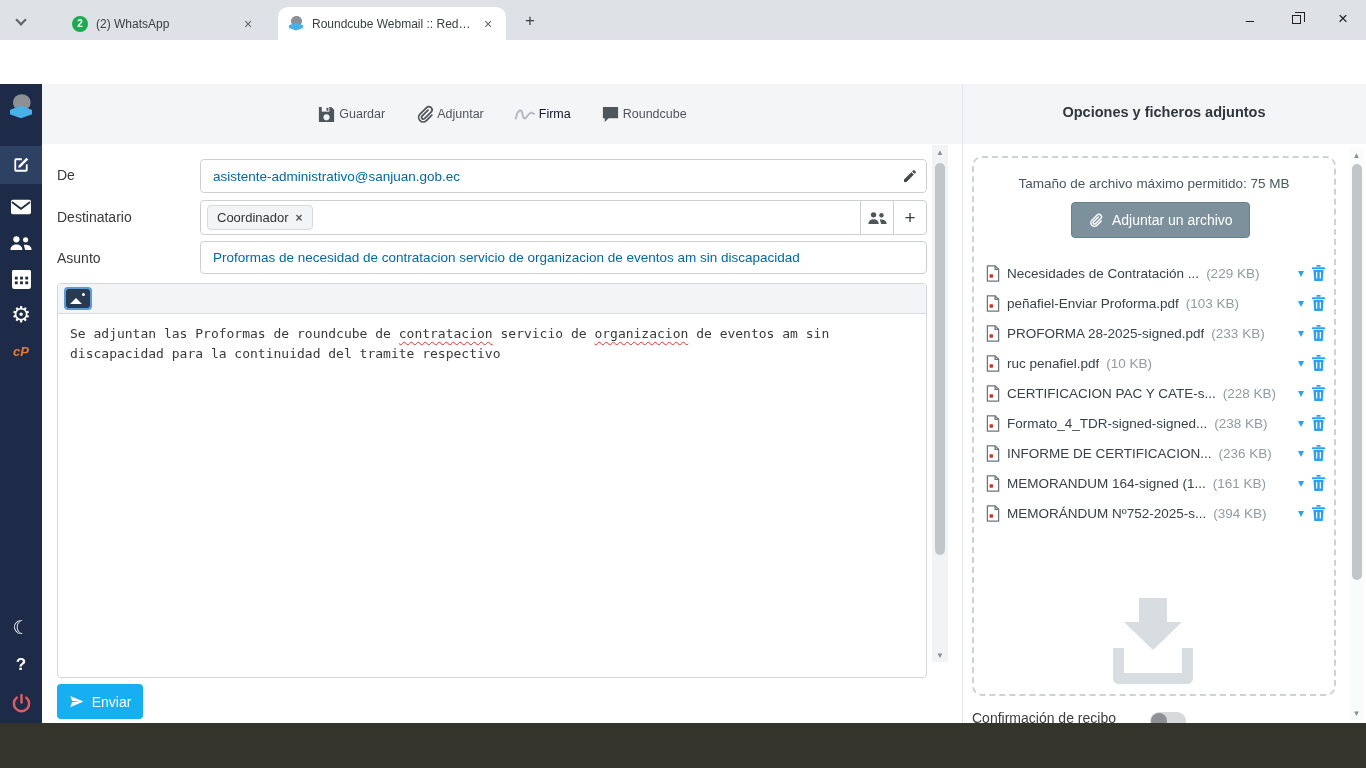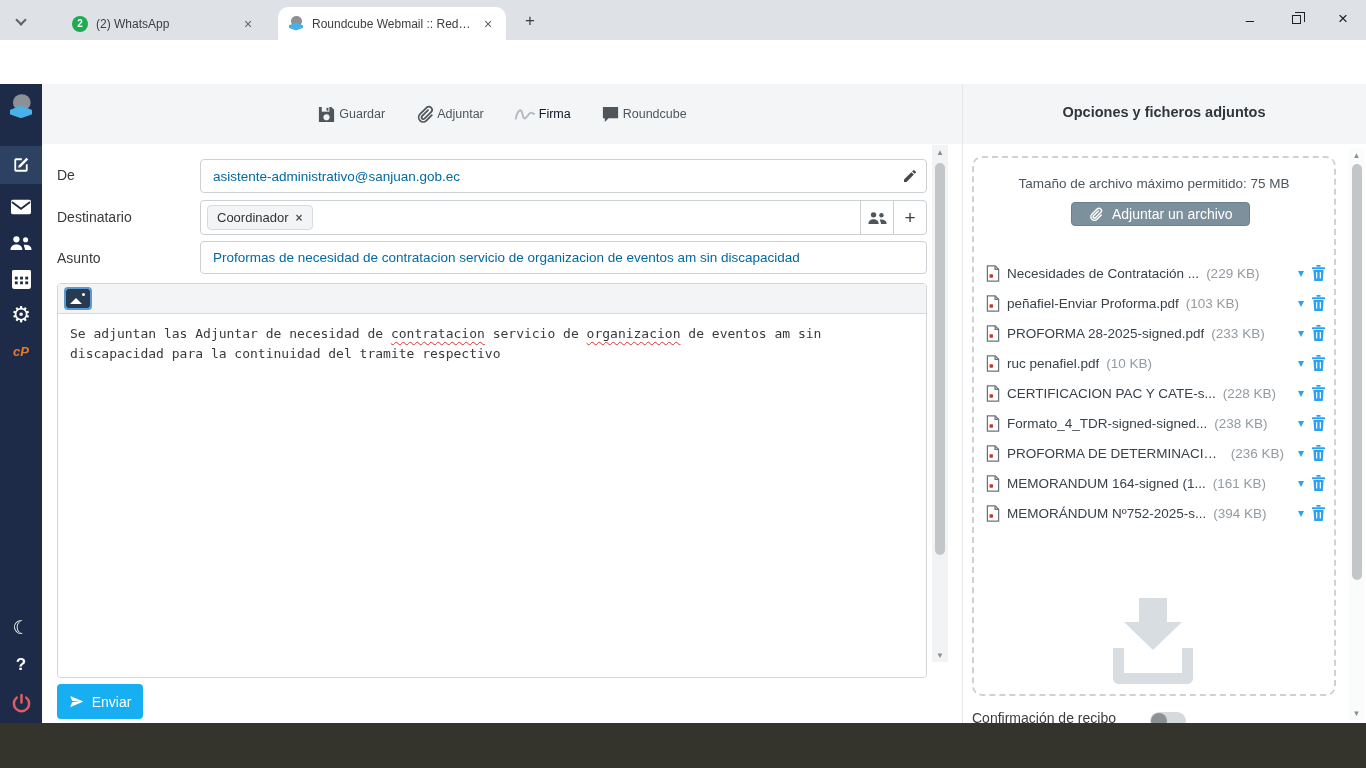--- a/index.html
+++ b/index.html
@@ -70,21 +70,21 @@
 
   
   .sbar{background:#f2f3f4}
   .sbar .ar{color:#8a8f94;font-size:8px;height:14px;display:flex;align-items:center;justify-content:center;cursor:pointer}
   .thumb{position:absolute;left:3px;width:10px;background:#c3c6c9;border-radius:5px;cursor:pointer}
   #divider{left:962px;top:84px;width:1px;height:639px;background:#e4e6e9}
 
   
   #dropbox{left:972px;top:156px;width:364px;height:540px;border:2px dashed #cdd2d7;border-radius:10px}
   #maxnote{left:972px;top:176px;width:364px;text-align:center;font-size:13.5px;color:#4d565e}
-  #attachbtn{left:1071px;top:202px;height:24px;padding:0 16px;background:#7d919d;border:1px solid #69808d;border-radius:4px;color:#fff;font-size:14px;display:flex;align-items:center;gap:9px;cursor:pointer}
+  #attachbtn{left:1071px;top:202px;height:36px;padding:0 16px;background:#7d919d;border:1px solid #69808d;border-radius:4px;color:#fff;font-size:14px;display:flex;align-items:center;gap:9px;cursor:pointer}
   #attlist{left:986px;top:258px;width:340px}
   .att{height:30px;display:flex;align-items:center;gap:7px}
   .att .nm{font-size:13.5px;color:#39424a;white-space:nowrap;overflow:hidden;text-overflow:ellipsis}
   .att .sz{font-size:13.5px;color:#939ba1;white-space:nowrap}
   .att .sp{flex:1}
   .att .caret{color:#2ba2f1;font-size:12px;cursor:pointer}
   .dl-icon{left:1113px;top:598px;width:80px;height:86px}
   .dl-stem{position:absolute;left:26px;top:0;width:28px;height:24px;background:#d8dde1}
   .dl-tri{position:absolute;left:11px;top:24px;width:0;height:0;border-left:29px solid transparent;border-right:29px solid transparent;border-top:28px solid #d8dde1}
   .dl-tray{position:absolute;left:0;top:50px;width:80px;height:36px;border:11px solid #d8dde1;border-top:none;border-radius:0 0 6px 6px}
@@ -282,21 +282,21 @@
 
   <div class="abs flabel" style="left:57px;top:250px">Asunto</div>
   <div class="abs field" style="left:200px;top:241px;width:727px;height:33px">
     <span class="fval">Proformas de necesidad de contratacion servicio de organizacion de eventos am sin discapacidad</span>
   </div>
 
   <div class="abs" id="editor">
     <div id="etoolbar">
       <div id="imgbtn"></div>
     </div>
-    <div id="msgbody"><span>Se adjuntan las Adjuntar de necesidad de </span><span class="misspell">contratacion</span><span> servicio de </span><span class="misspell">organizacion</span><span> de eventos am sin discapacidad para la continuidad del tramite respectivo</span></div>
+    <div id="msgbody"><span>Se adjuntan las Proformas de roundcube de </span><span class="misspell">contratacion</span><span> servicio de </span><span class="misspell">organizacion</span><span> de eventos am sin discapacidad para la continuidad del tramite respectivo</span></div>
   </div>
 
   <div class="abs sbar" style="left:932px;top:145px;width:16px;height:517px">
     <div class="ar">▲</div>
     <div class="thumb" style="top:18px;height:392px"></div>
     <div class="ar" style="position:absolute;bottom:0;width:100%">▼</div>
   </div>
 
   <div class="abs" id="sendbtn">
     <svg width="15" height="15" viewBox="0 0 24 24" fill="#fff">
@@ -426,21 +426,21 @@
           <path d="M7.5 9.5v9M12.5 9.5v9" stroke="#fff" stroke-width="1.6"></path>
         </svg>
     </div>
 
     <div class="att">
       <svg width="14" height="17" viewBox="0 0 20 24">
           <path d="M2 1h11l5 5v17H2z" fill="none" stroke="#6b747c" stroke-width="1.8"></path>
           <path d="M13 1v5h5" fill="none" stroke="#6b747c" stroke-width="1.8"></path>
           <rect x="5" y="13" width="5" height="5" rx="1" fill="#c9372c"></rect>
         </svg>
-      <span class="nm">PROFORMA DE DETERMINACIO...</span>
+      <span class="nm">INFORME DE CERTIFICACION...</span>
       <span class="sz">(236 KB)</span>
       <span class="sp"></span>
       <span class="caret">▾</span>
       <svg width="15" height="16" viewBox="0 0 20 22" fill="#2ba2f1">
           <rect x="1" y="3" width="18" height="3" rx="1"></rect>
           <rect x="7" y="0" width="6" height="2.4" rx="1"></rect>
           <path d="M3 7h14l-1.2 15H4.2z"></path>
           <path d="M7.5 9.5v9M12.5 9.5v9" stroke="#fff" stroke-width="1.6"></path>
         </svg>
     </div>

